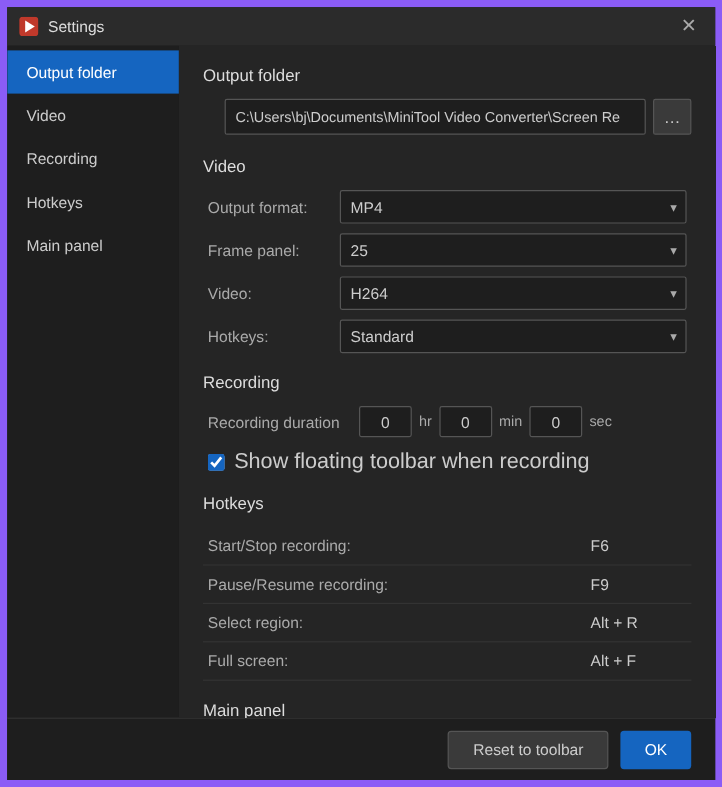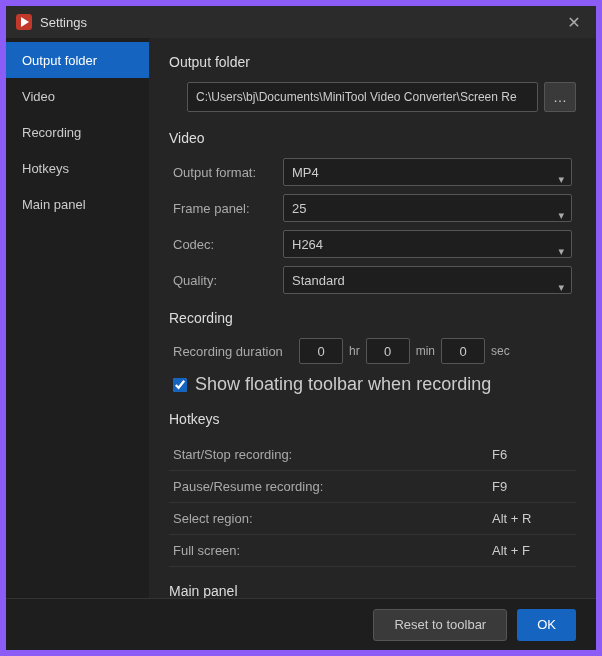--- a/index.html
+++ b/index.html
@@ -149,21 +149,21 @@
     .field-label {
       width: 110px;
       color: #aaa;
       font-size: 13px;
     }
 
     .select-wrapper {
       flex: 1;
       position: relative;
       display: flex;
-      align-items: flex-end;
+      align-items: center;
     }
 
     .select-wrapper select {
       width: 100%;
       height: 28px;
       background: #1e1e1e;
       border: 1px solid #555;
       color: #ccc;
       padding: 0 28px 0 8px;
       font-size: 13px;
@@ -363,33 +363,33 @@
               <option>15</option>
               <option>20</option>
               <option>30</option>
               <option>60</option>
             </select>
             <span class="select-arrow">▾</span>
           </div>
         </div>
 
         <div class="field-row">
-          <div class="field-label">Codec:</div>
+          <div class="field-label">Video:</div>
           <div class="select-wrapper">
             <select>
               <option>H264</option>
               <option>H265</option>
               <option>MPEG4</option>
             </select>
             <span class="select-arrow">▾</span>
           </div>
         </div>
 
         <div class="field-row">
-          <div class="field-label">Quality:</div>
+          <div class="field-label">Hotkeys:</div>
           <div class="select-wrapper">
             <select>
               <option>Standard</option>
               <option>Low</option>
               <option>High</option>
               <option>Lossless</option>
             </select>
             <span class="select-arrow">▾</span>
           </div>
         </div>

